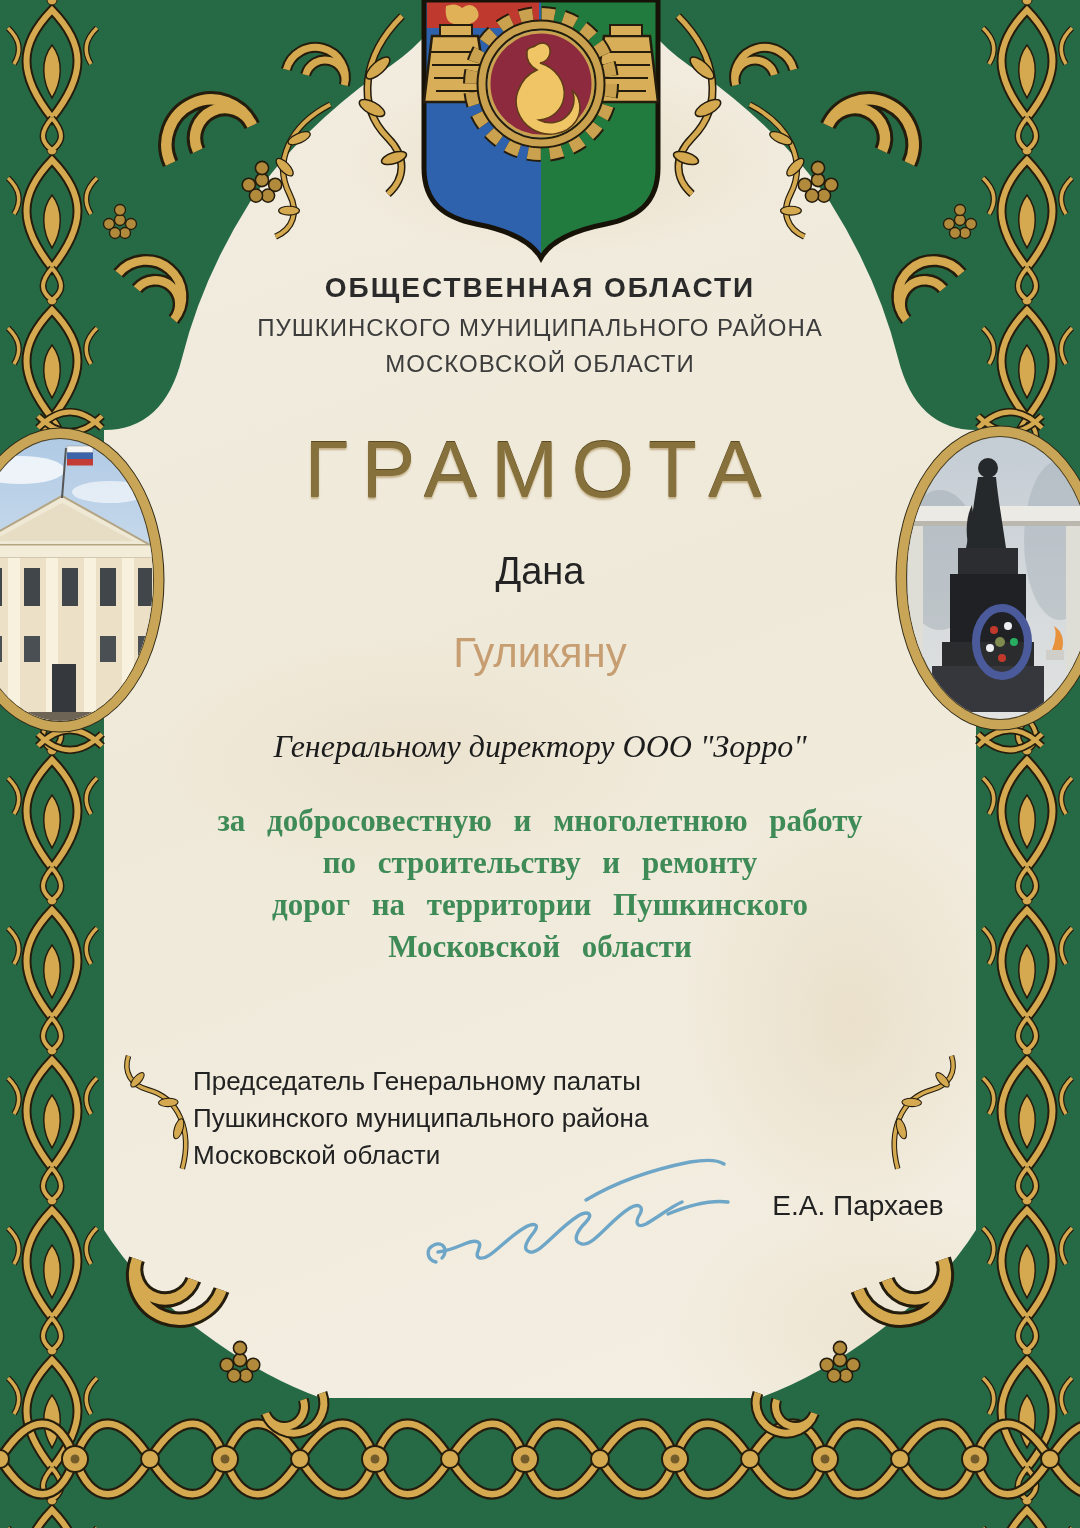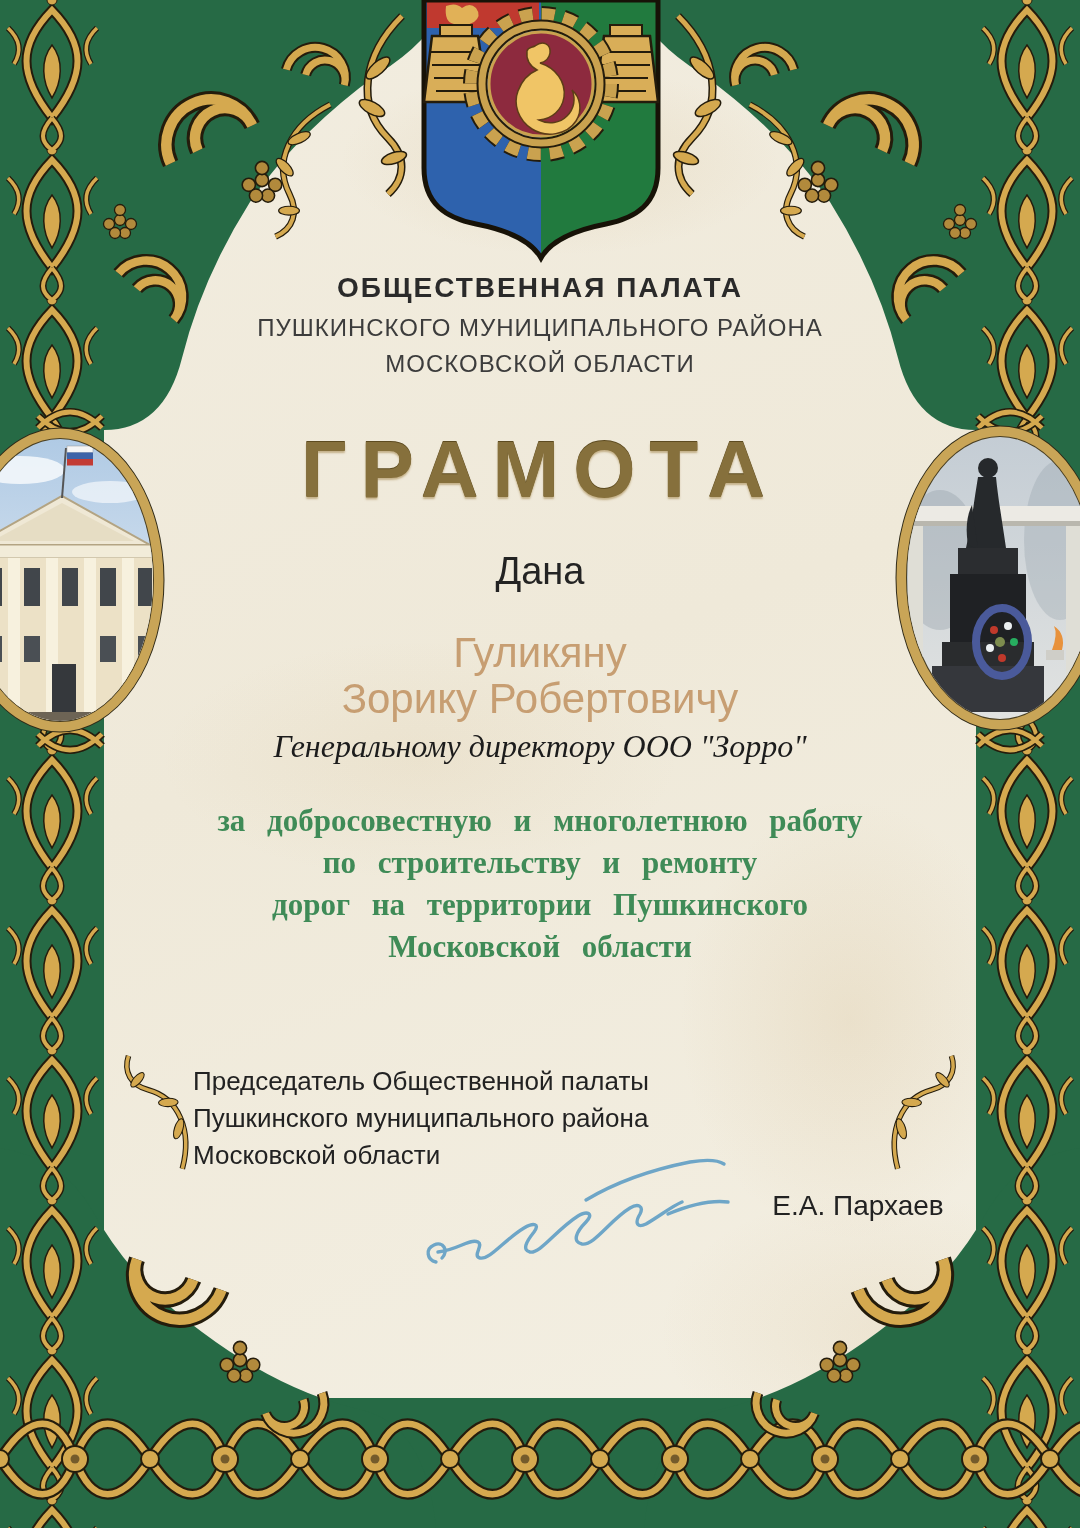--- a/index.html
+++ b/index.html
@@ -9,21 +9,21 @@
     font-family:"Liberation Sans",sans-serif;
   }
   .layer{position:absolute;left:0;top:0;width:1080px;height:1528px;}
   .txt{position:absolute;left:0;width:1080px;text-align:center;color:#1f1f1f;}
 
   .issuer-1{top:272px;font-size:28px;font-weight:bold;letter-spacing:2px;color:#2a2a2a;}
   .issuer-2{top:314px;font-size:24px;letter-spacing:1px;color:#3c3c3c;}
   .issuer-3{top:350px;font-size:24px;letter-spacing:1px;color:#3c3c3c;}
 
   .title{
-    top:424px;font-size:80px;font-weight:700;letter-spacing:14px;
+    top:424px;font-size:80px;font-weight:400;letter-spacing:14px;
     color:#86703c;text-shadow:0 -1px 0 #5d4b20,0 2px 2px rgba(160,130,70,.55);
   }
   .salutation{top:550px;font-size:38px;color:#232323;}
 
   .recipient{top:630px;font-size:42px;line-height:1.1;color:#c79e72;}
   .position{
     top:728px;font-size:32px;color:#1c1c1c;
     font-family:"Liberation Serif",serif;font-style:italic;
   }
 
@@ -265,43 +265,42 @@
     </g>
 
     <g fill="none" stroke="#63a0c6" stroke-width="3.4" stroke-linecap="round" opacity=".92">
       <path d="M436,1262 c-9,-2 -11,-13 -2,-17 c9,-4 15,5 8,13"></path>
       <path d="M438,1252 c20,-2 32,-14 40,-10 c6,3 -6,14 2,16 c10,2 24,-18 44,-30 c10,-6 16,-4 10,4 c-8,10 -12,18 -4,20 c10,2 26,-22 48,-36 c10,-6 16,-2 8,6 c-10,10 -14,20 -4,22 c12,2 28,-24 48,-36 c8,-5 14,-2 10,6 c-6,10 -2,14 6,10 c14,-8 26,-18 36,-22"></path>
       <path d="M586,1200 c30,-18 64,-30 104,-38 c18,-3 28,-2 34,2"></path>
       <path d="M668,1214 c24,-10 44,-14 60,-12"></path>
     </g>
   </svg>
 
-  <div class="txt issuer-1">ОБЩЕСТВЕННАЯ ПАЛАТА</div>
+  <div class="txt issuer-1">ОБЩЕСТВЕННАЯ ОБЛАСТИ</div>
   <div class="txt issuer-2">ПУШКИНСКОГО МУНИЦИПАЛЬНОГО РАЙОНА</div>
   <div class="txt issuer-3">МОСКОВСКОЙ ОБЛАСТИ</div>
 
   <div class="txt title">ГРАМОТА</div>
 
   <div class="txt salutation">Дана</div>
 
   <div class="txt recipient">
     <div>Гуликяну</div>
-    <div>Зорику Робертовичу</div>
   </div>
 
   <div class="txt position">Генеральному директору ООО "Зорро"</div>
 
   <div class="txt citation">
     <div>за добросовестную и многолетнюю работу</div>
     <div>по строительству и ремонту</div>
     <div>дорог на территории Пушкинского</div>
     <div>Московской области</div>
   </div>
 
   <div class="signer-title">
-    <div>Председатель Общественной палаты</div>
+    <div>Председатель Генеральному палаты</div>
     <div>Пушкинского муниципального района</div>
     <div>Московской области</div>
   </div>
 
   <div class="signer-name">Е.А. Пархаев</div>
 
 </div>
 
 </body></html>

